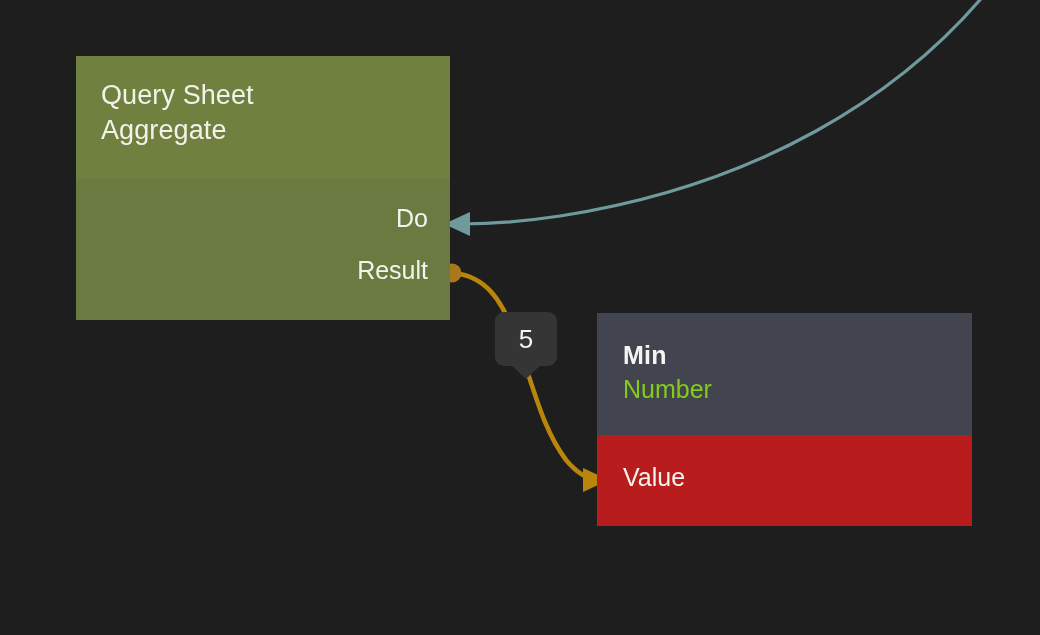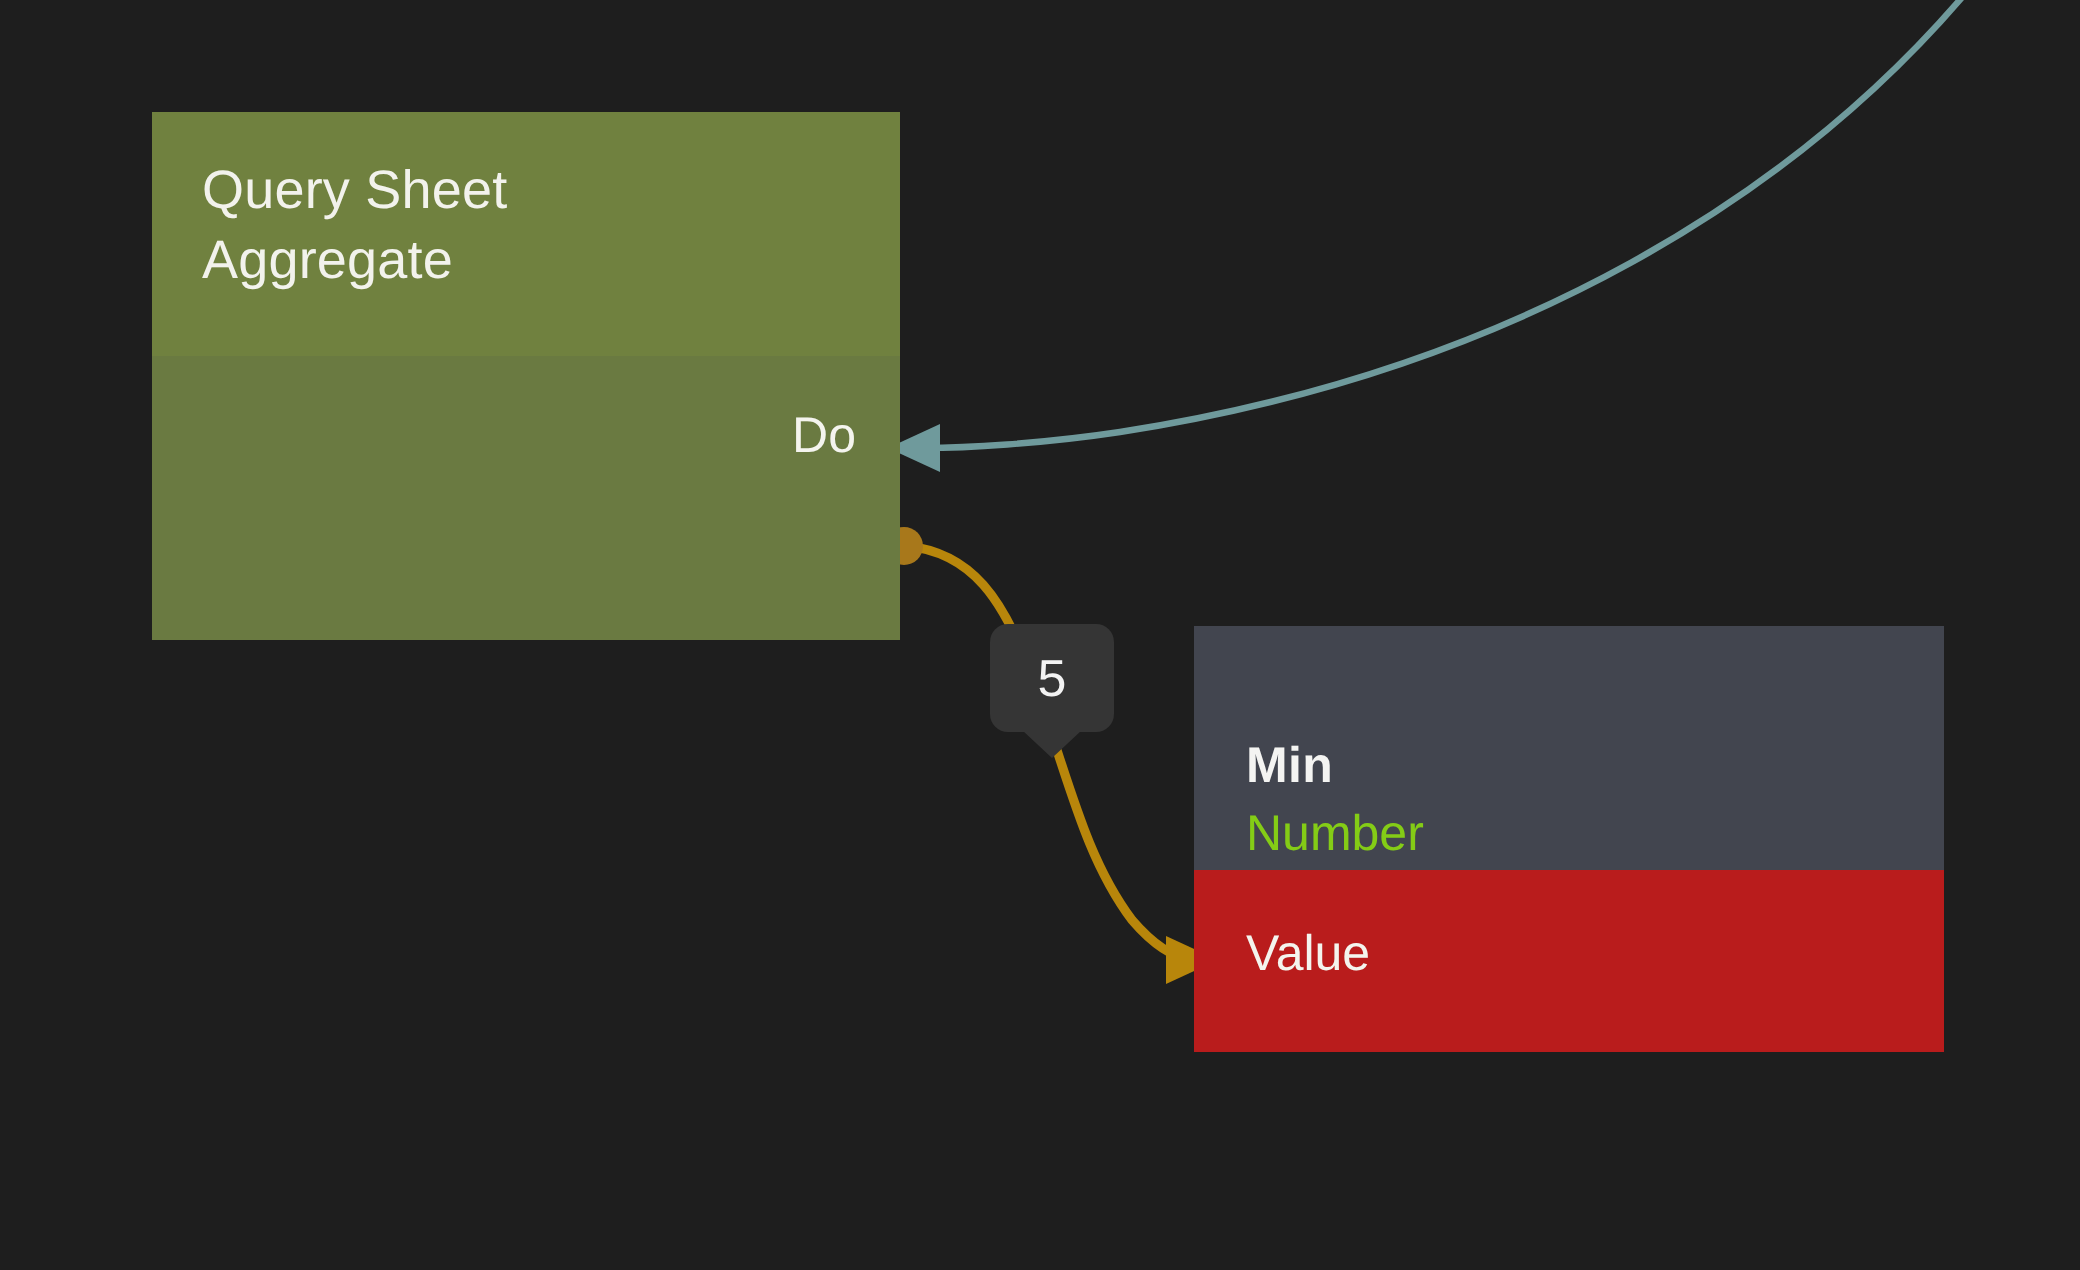--- a/index.html
+++ b/index.html
@@ -103,21 +103,20 @@
     height: 91px;
     background: #b91c1c;
     padding-top: 16px;
   }
   .value-title {
     color: #f4f4f2;
     font-size: 25px;
     line-height: 33px;
     font-weight: 700;
     letter-spacing: 0.2px;
-    margin-top: 28px;
   }
   .value-subtitle {
     color: #84cc16;
     font-size: 25px;
     line-height: 34px;
     font-weight: 400;
   }
   .port-row.left {
     justify-content: flex-start;
     padding-left: 26px;
@@ -175,20 +174,23 @@
 
   <div class="node" id="node-query-sheet-aggregate">
     <div class="node-header">
       <div class="node-title">Query Sheet
 Aggregate</div>
     </div>
     <div class="node-body">
       <div class="port-row right">
         <span class="port-label">Do</span>
       </div>
+      <div class="port-row right">
+        <span class="port-label">Result</span>
+      </div>
     </div>
   </div>
 
   <div class="node" id="node-min">
     <div class="node-header">
       <div class="value-title">Min</div>
       <div class="value-subtitle">Number</div>
     </div>
     <div class="node-body">
       <div class="port-row left">

